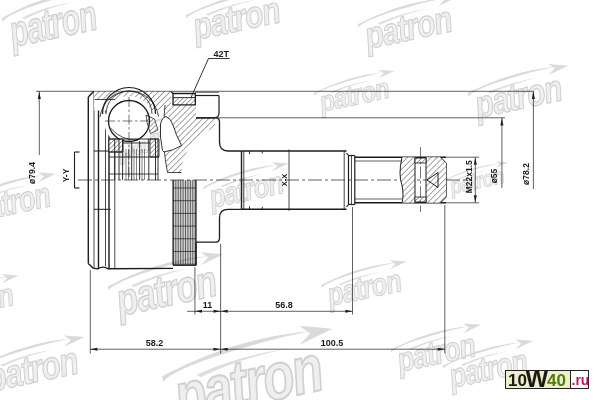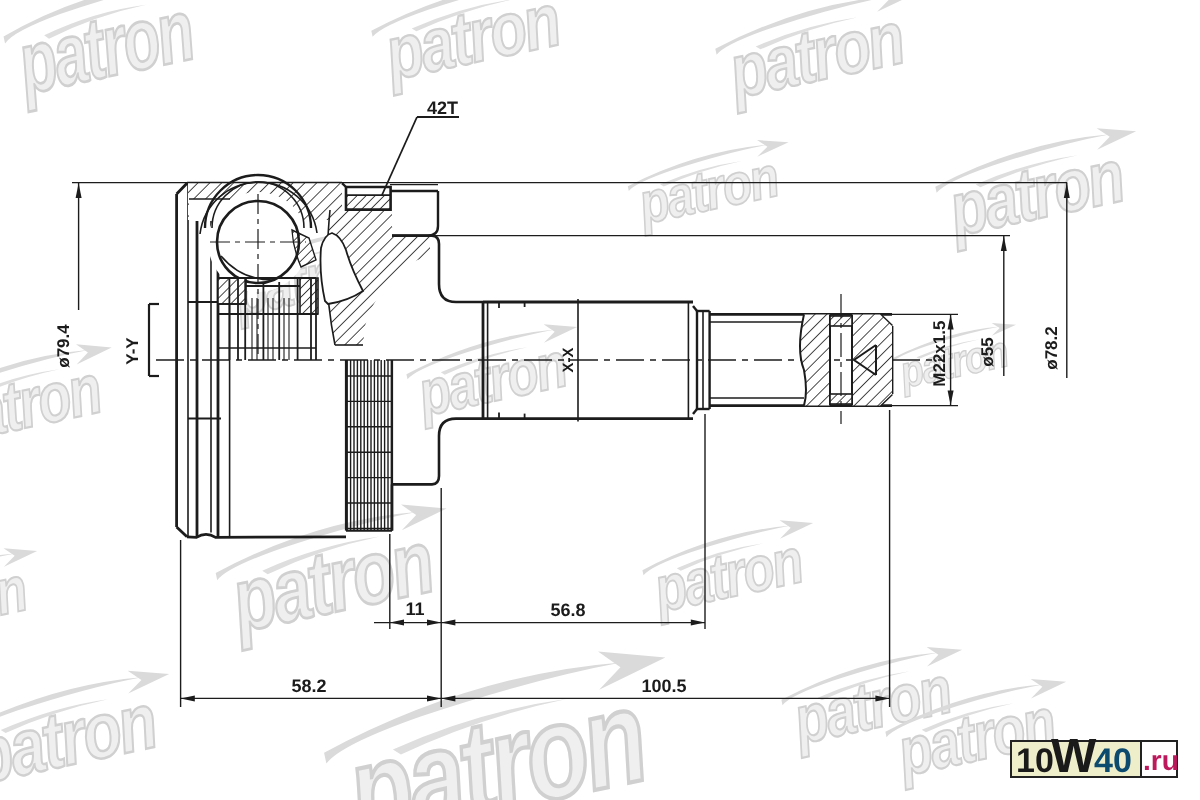--- a/index.html
+++ b/index.html
@@ -390,17 +390,17 @@
 <text x="332" y="345.8" font-size="9" font-weight="bold" fill="#1c1c1c" stroke="none" text-anchor="middle">100.5</text>
 
 </g>
 </svg>
 
 <div style="position:absolute;left:505px;top:370px;width:96px;height:19px;">
   <div style="position:absolute;left:0;top:0;width:66px;height:19px;background:#efeecb;border:1.6px solid #222;box-sizing:border-box;"></div>
   <div style="position:absolute;left:66px;top:0;width:18px;height:19px;background:#fff;border:1.6px solid #222;border-left:none;box-sizing:border-box;"></div>
   <div style="position:absolute;left:3px;top:1.5px;font-weight:bold;font-size:17px;line-height:17px;color:#1a1a1a;">10</div>
   <div style="position:absolute;left:20.5px;top:-3px;font-weight:bold;font-size:24px;line-height:24px;color:#1a1a1a;">W</div>
-  <div style="position:absolute;left:42px;top:1.5px;font-weight:bold;font-size:17px;line-height:17px;color:#0c4a6e;">40</div>
+  <div style="position:absolute;left:42px;top:1.5px;font-weight:bold;font-size:17px;line-height:17px;color:#4d7c0f;">40</div>
   <div style="position:absolute;left:66.5px;top:2.5px;font-weight:bold;font-size:14px;line-height:14px;color:#be185d;">.ru</div>
 </div>
 
 </div>
 
 </body></html>

